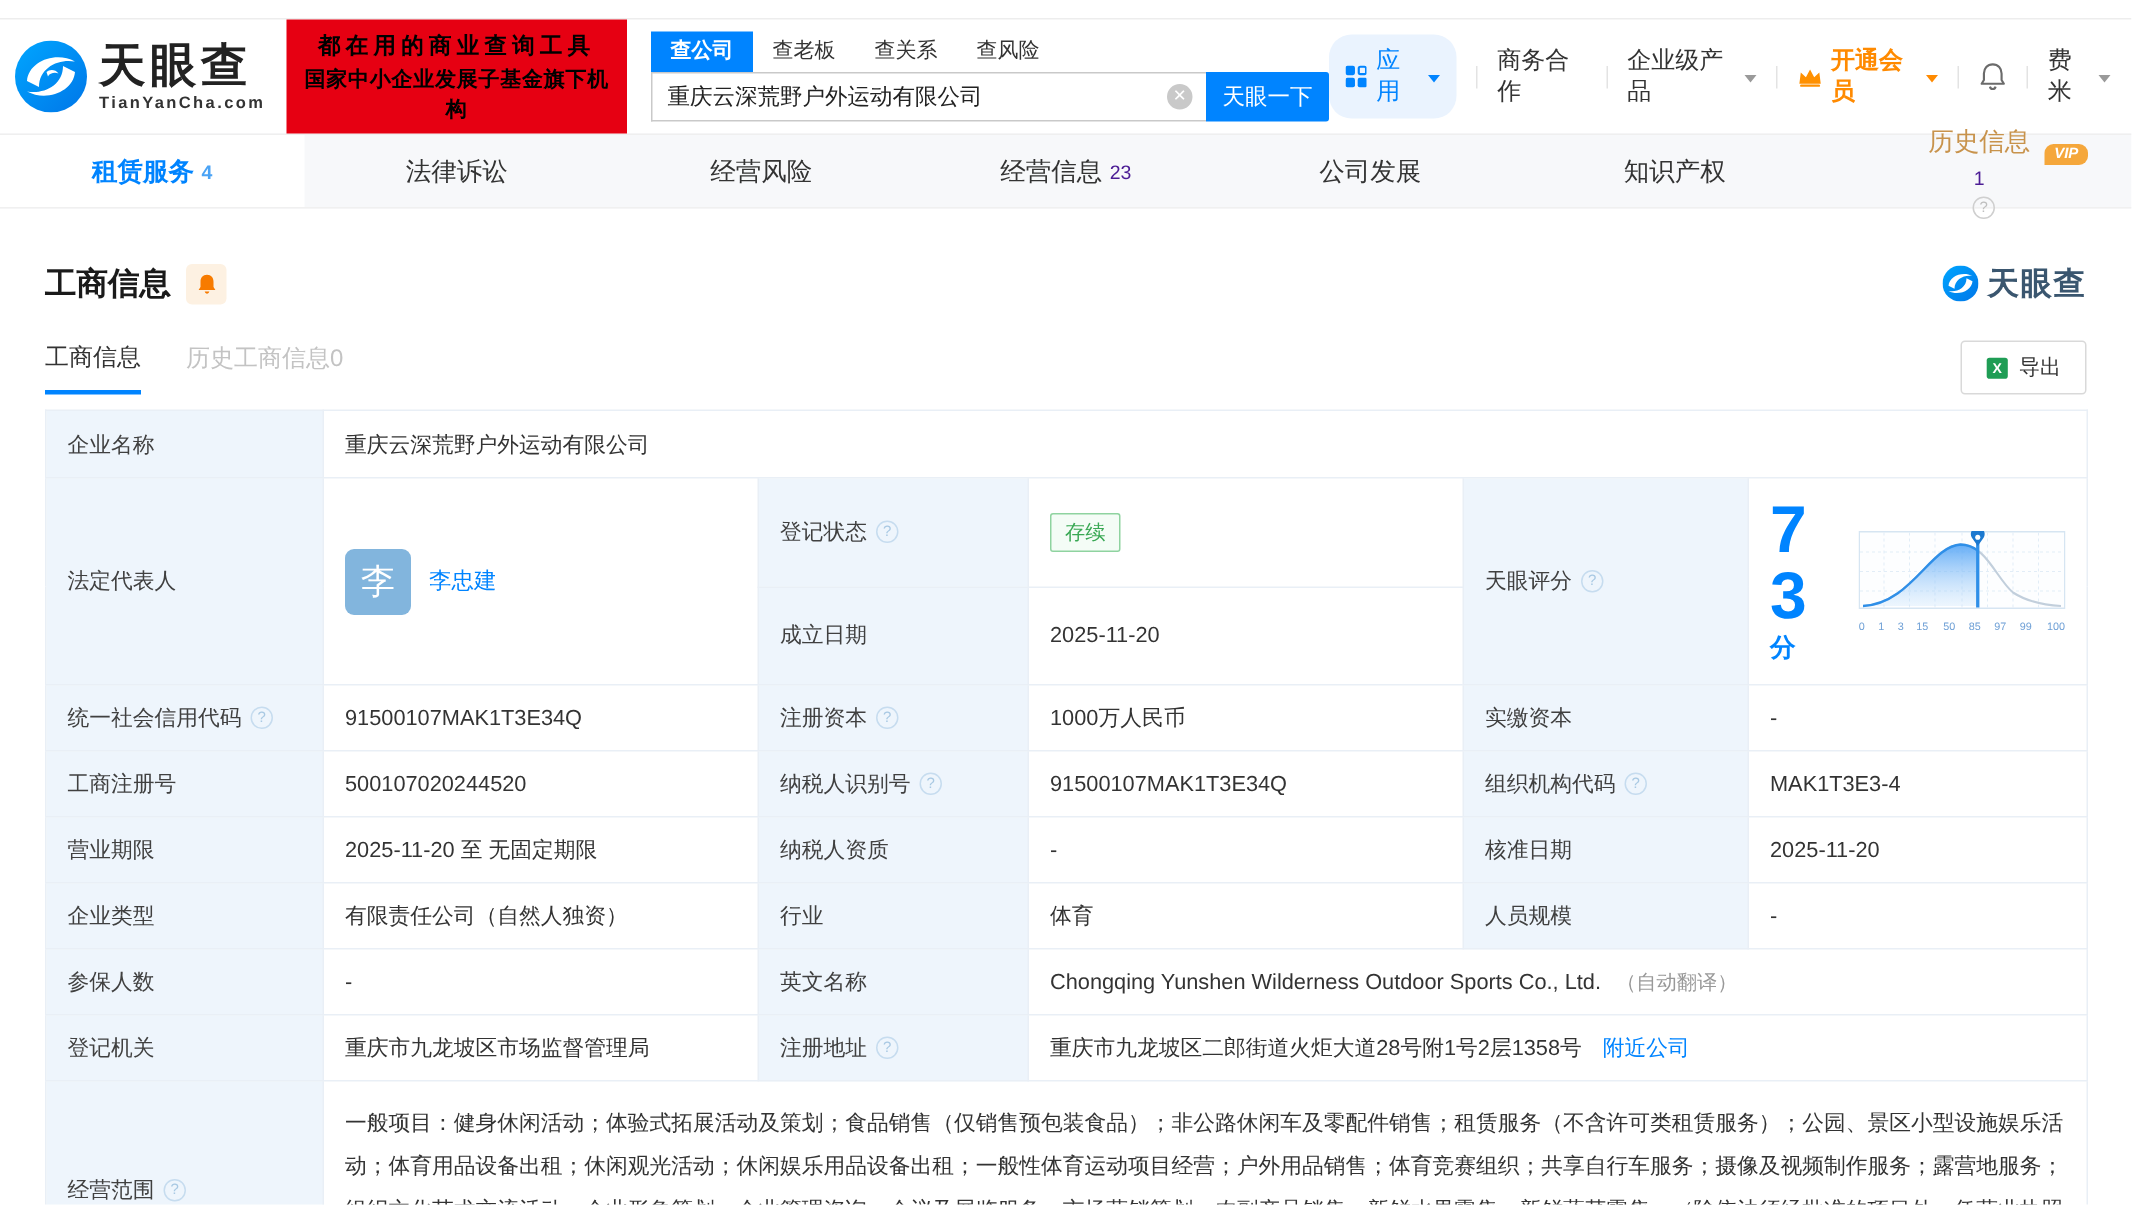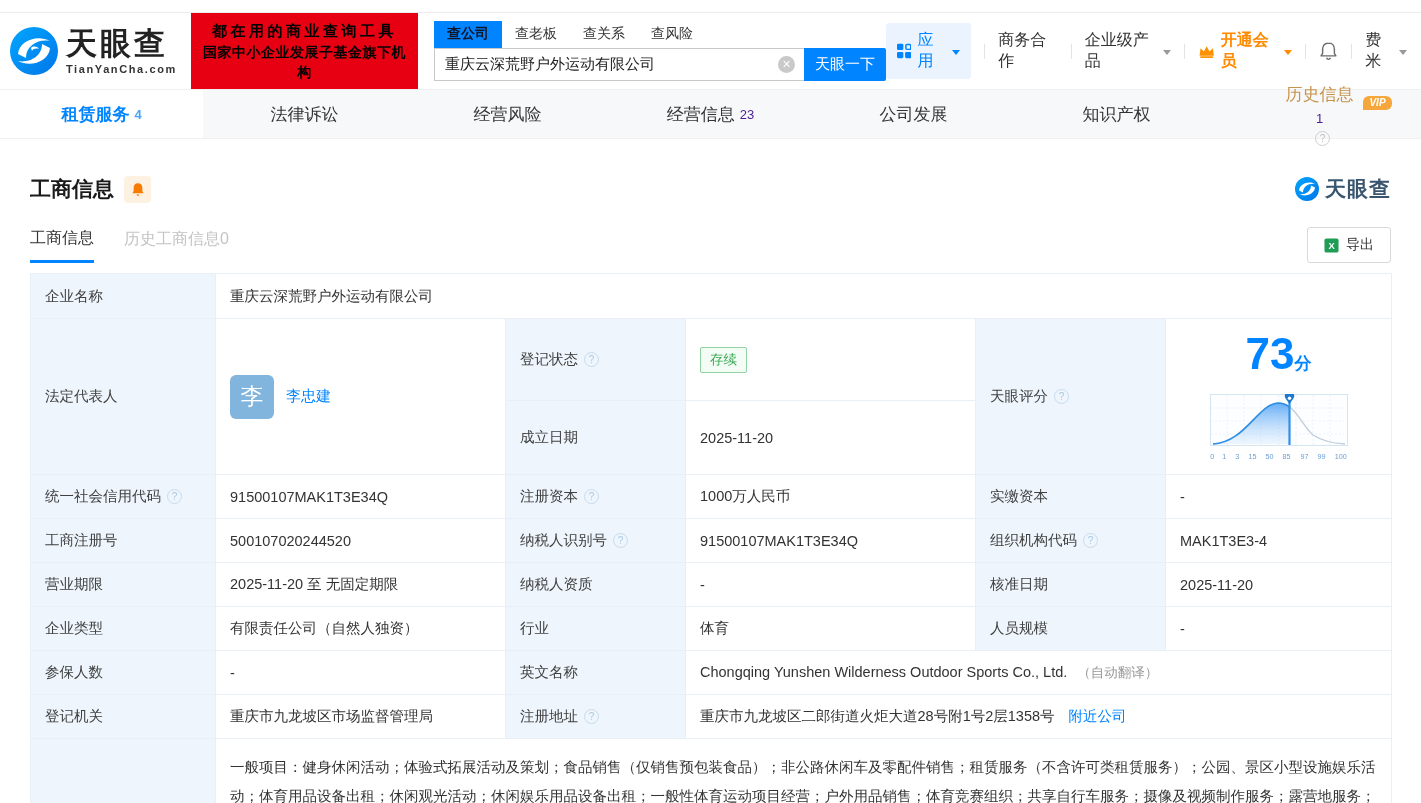--- a/index.html
+++ b/index.html
@@ -12,33 +12,33 @@
   .logo { display:flex; align-items:center; gap:8px; cursor:pointer; }
   .logo-txt { display:flex; flex-direction:column; line-height:1; }
   .logo-title { font-size:31px; font-weight:bold; color:#222; letter-spacing:3px; }
   .logo-domain { font-size:11px; color:#333; letter-spacing:1.6px; margin-top:5px; font-weight:bold; }
   .slogan { margin-left:14px; background:#e60012; color:#000000; padding:7px 10px; text-align:center; line-height:1.45; }
   .slogan .l1 { font-size:15px; font-weight:bold; letter-spacing:3.5px; }
   .slogan .l2 { font-size:14px; font-weight:bold; letter-spacing:0.5px; }
   .searchbox { margin-left:16px; }
   .stabs { display:flex; align-items:flex-end; }
   .stab { font-size:14px; padding:4px 13px 5px; cursor:pointer; color:#333; }
-  .stab.active { background:#0084ff; color:#0f172a; font-weight:bold; }
+  .stab.active { background:#0084ff; color:#ffffff; font-weight:bold; }
   .srow { display:flex; margin-top:0; }
   .sinputwrap { position:relative; }
   .sinput { width:370px; height:33px; border:1px solid #c9c9c9; border-right:none; padding:0 32px 0 10px;
     font-size:15px; color:#222; outline:none; font-family:inherit; }
   .sclear { position:absolute; right:9px; top:8px; width:17px; height:17px; border-radius:50%;
     background:#c9c9c9; color:#fff; font-size:11px; line-height:17px; text-align:center; cursor:pointer; }
   .sbtn { width:82px; height:33px; background:#0084ff; color:#fff; border:none; font-size:15px;
     cursor:pointer; font-family:inherit; border-radius:0 2px 2px 0; }
   .hnav { margin-left:auto; display:flex; align-items:center; font-size:16px; }
   .hdivider { width:1px; height:15px; background:#e3e3e3; margin:0 13px; }
   .apps { display:flex; align-items:center; gap:6px; background:#eaf3fe; color:#0084ff;
-    padding:7px 11px; border-radius:3px; cursor:pointer; }
+    padding:7px 11px; border-radius:15px; cursor:pointer; }
   .navitem { cursor:pointer; color:#333; display:flex; align-items:center; gap:5px;justify-content:center; }
   .vipnav { color:#ff8a00; font-weight:bold; display:flex; align-items:center; gap:5px; cursor:pointer; }
   .caret { width:0; height:0; border-left:4.5px solid transparent; border-right:4.5px solid transparent;
     border-top:5.5px solid currentColor; display:inline-block; margin-top:2px; }
   .caret.gray { color:#9a9a9a; }
   .bellbtn { cursor:pointer; display:flex; align-items:center; }
 
   
   .tabbar { display:flex; height:50px; background:#f7f8fa; border-top:1px solid #efefef; border-bottom:1px solid #f0f0f0; }
   .mtab { flex:1; display:flex; align-items:center; justify-content:center; gap:5px; font-size:17px;
@@ -75,21 +75,21 @@
   td.val { background:#fff; color:#333; }
   .h45 { height:45px; } .h44 { height:44px; }
   .rep { display:flex; align-items:center; }
   .avatar { width:44px; height:44px; border-radius:6px; background:#82b5dd; color:#fff; font-size:23px;
     display:flex; align-items:center; justify-content:center; cursor:pointer; flex:none; }
   a.blue, .bluelink { color:#0084ff; text-decoration:none; cursor:pointer; }
   .replink { margin-left:12px; font-size:15px; }
   .badge-active { display:inline-block; padding:3px 9px; font-size:13.5px; color:#39a854;
     border:1px solid #8fd3a0; background:#f4fcf6; border-radius:2px; }
   .graynote { color:#999; margin-left:6px; font-size:13.5px;margin-top:25px; }
-  .scorecell { display:flex; align-items:center; justify-content:flex-start; gap:18px; padding:2px 0;flex-direction:column; }
+  .scorecell { display:flex; align-items:center; justify-content:flex-start; gap:18px; padding:2px 0; }
   .scorenum { font-size:44px; font-weight:bold; color:#0084ff; line-height:1; }
   .scoreunit { font-size:17px; color:#0084ff; font-weight:bold; }
   .chartbox { width:138px; }
   .axis { display:flex; justify-content:space-between; width:138px; margin-top:1px; }
   .axis span { font-size:8px; color:#6fa0d6; transform:scale(0.9); }
   .scope { line-height:2.0; padding:14px !important; }
   .lblflex { display:flex; align-items:center; }
 </style>
 </head>
 <body>

